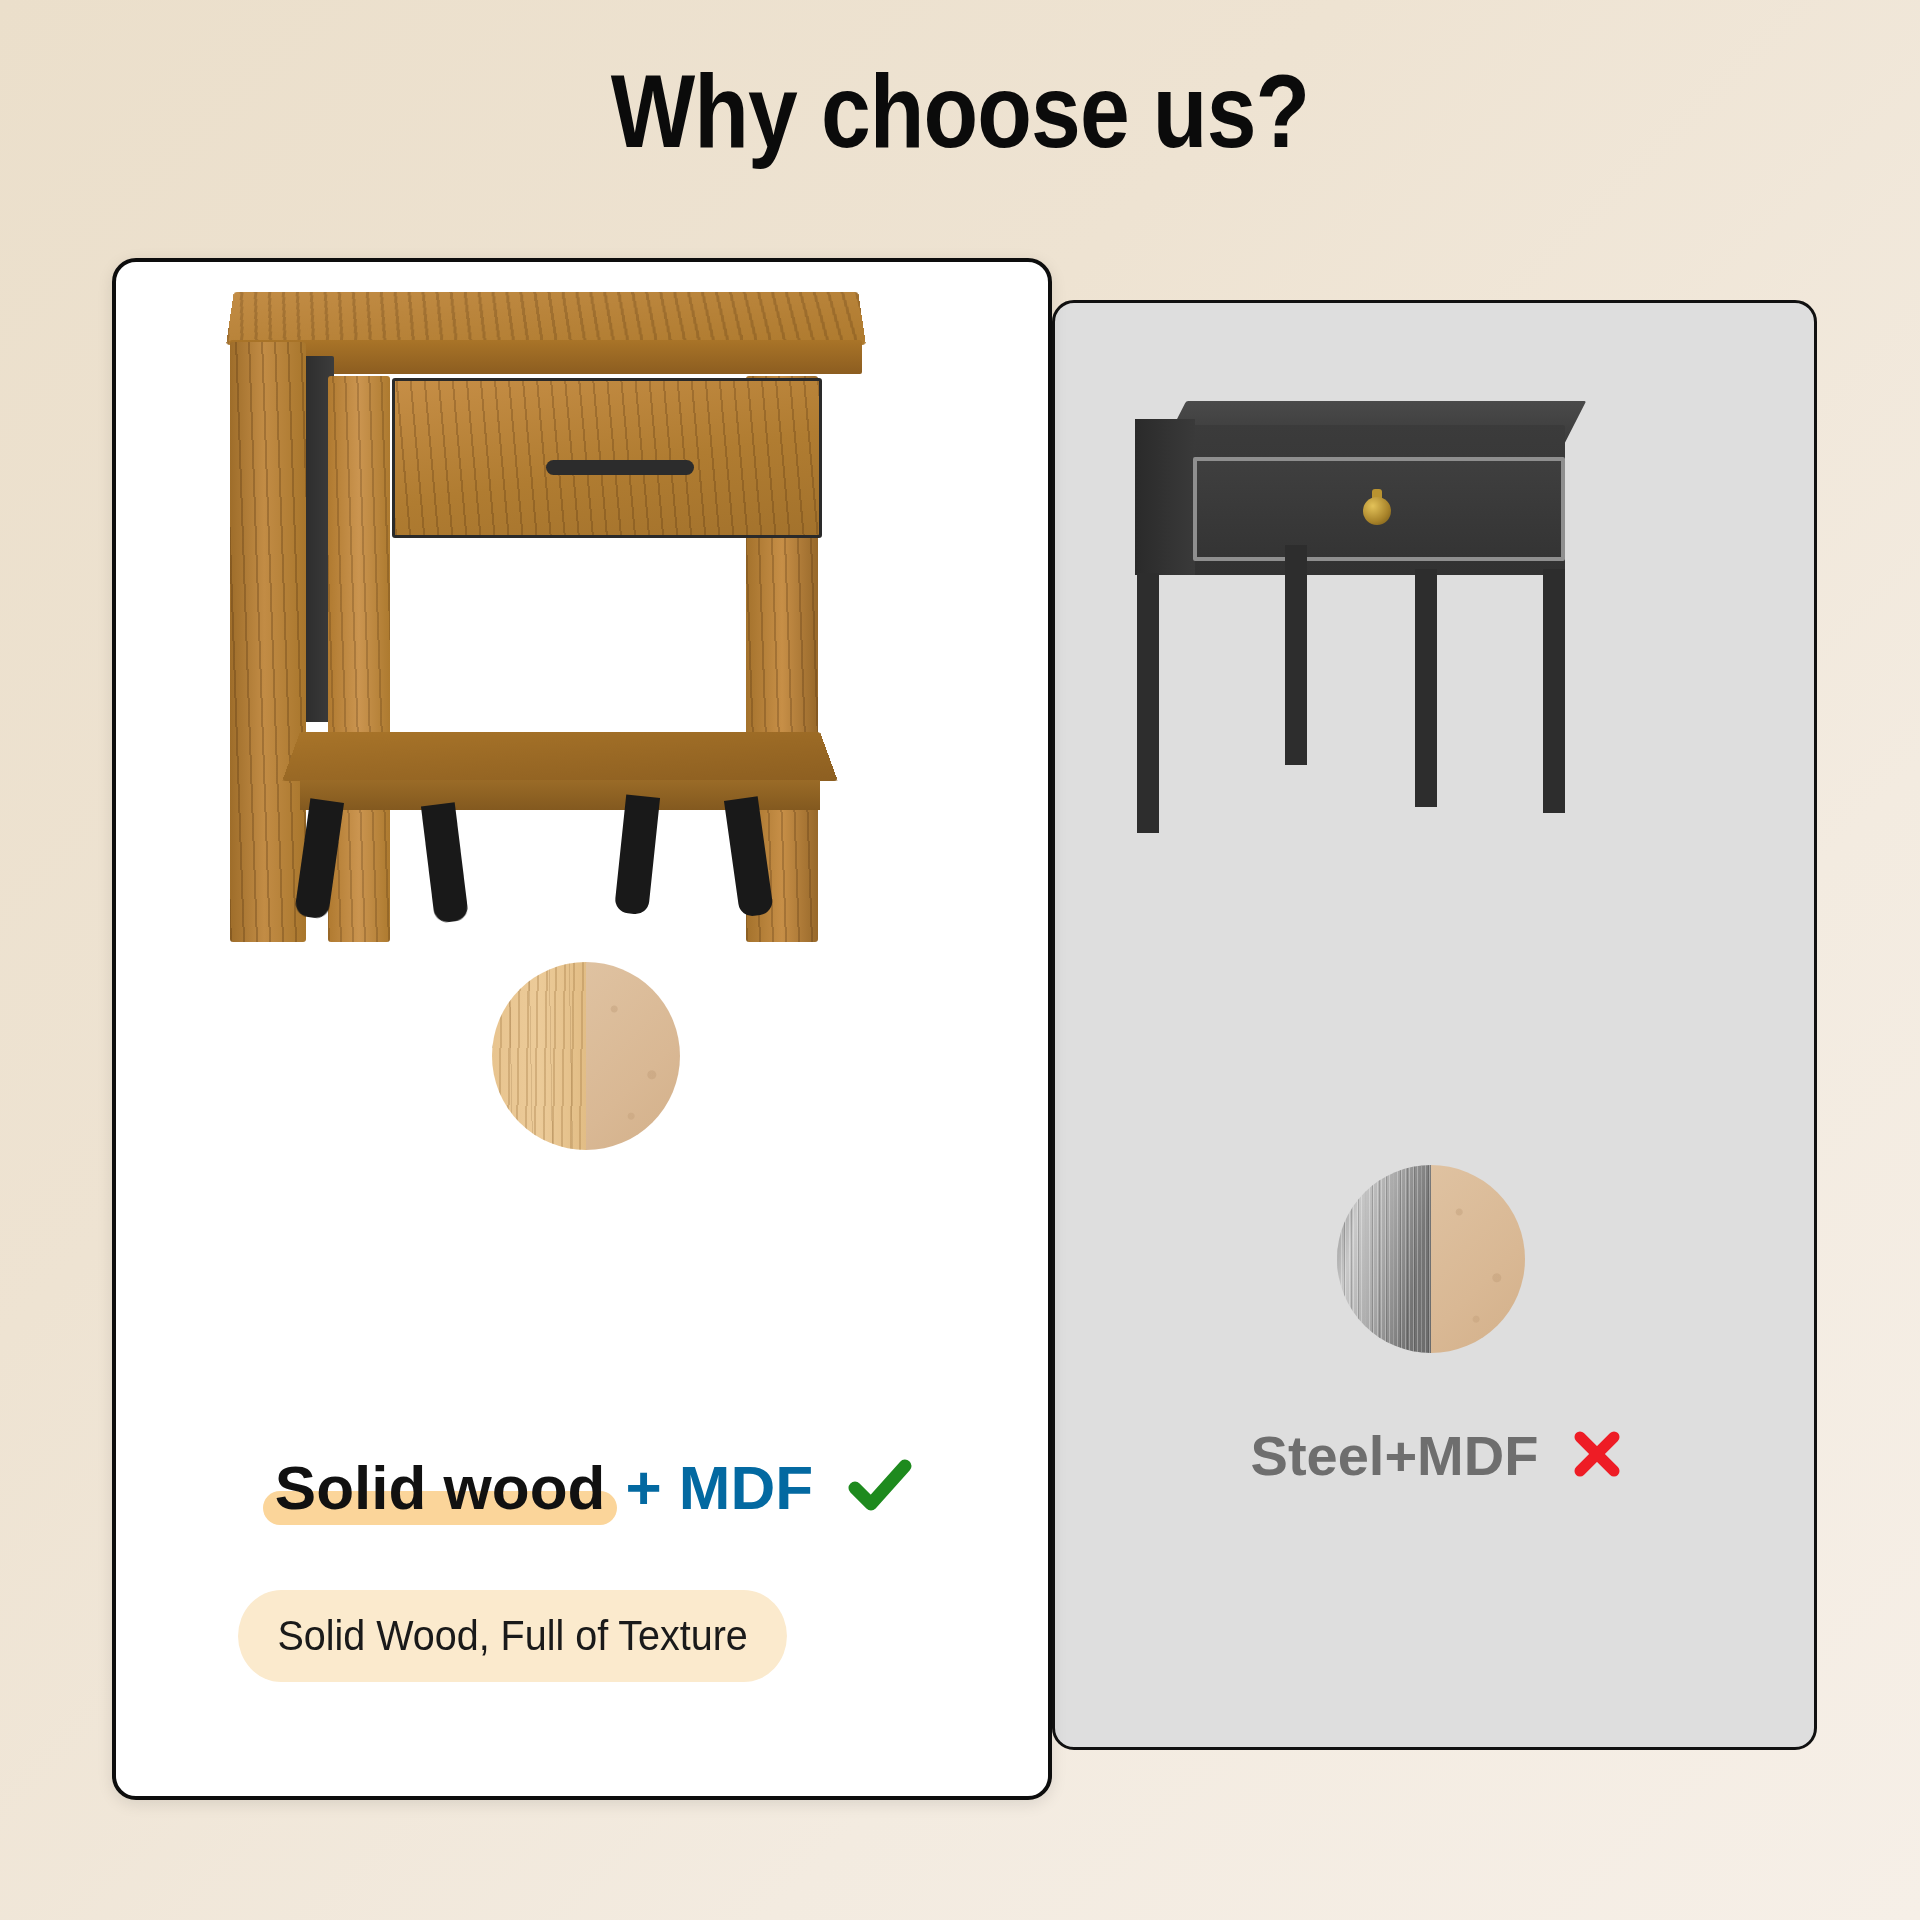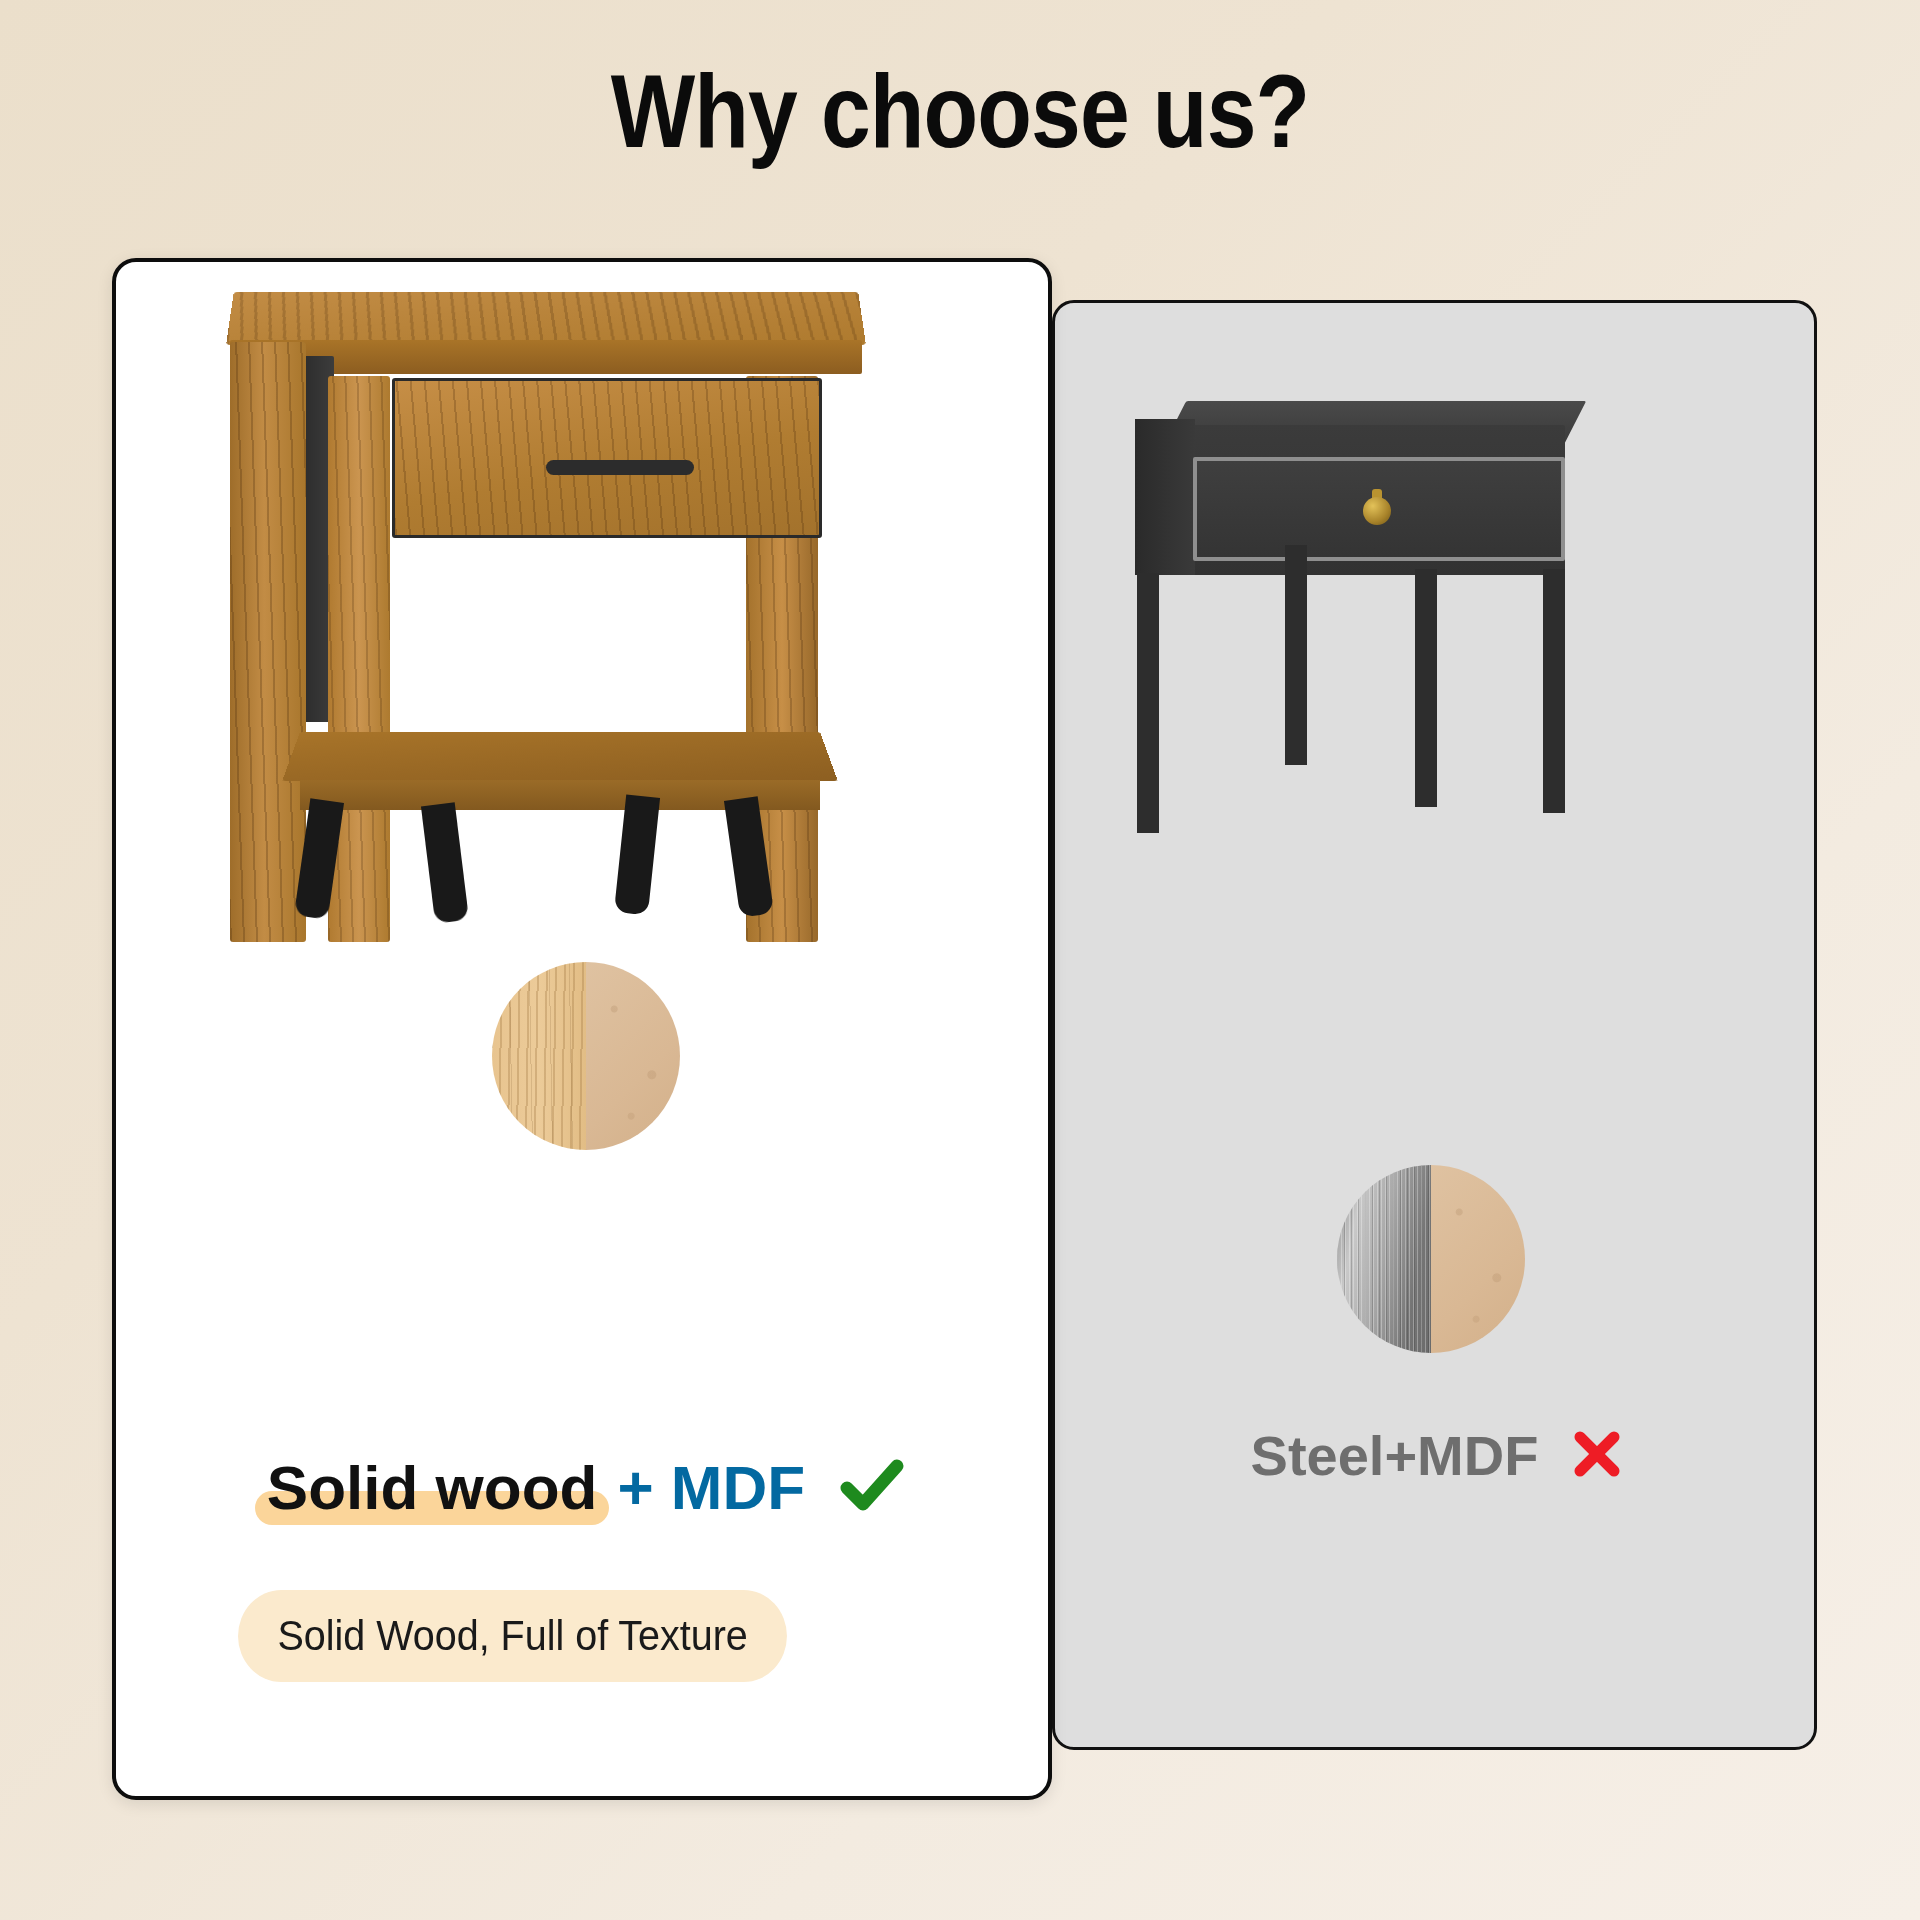--- a/index.html
+++ b/index.html
@@ -263,21 +263,21 @@
     <div class="w-foot f2"></div>
     <div class="w-foot f3"></div>
     <div class="w-foot f4"></div>
   </div>
 
   <div class="swatch" style="left:376px; top:700px;">
     <div class="half sw-wood"></div>
     <div class="half sw-mdf"></div>
   </div>
 
-  <div class="mat-line" style="left:0px; top:1190px; width:940px; justify-content:center;">
+  <div class="mat-line" style="left:8px; top:1190px; width:940px; justify-content:center;">
     <span class="hl-wrap">
       <span class="hl-bar"></span>
       <span class="hl-text">Solid wood</span>
     </span>
     <span class="plus-mdf">+ MDF</span>
     <span class="check">
       <svg width="66" height="60" viewBox="0 0 66 60" aria-hidden="true">
         <path d="M8 32 L24 48 L58 10" fill="none" stroke="#1e8a1e" stroke-width="13" stroke-linecap="round" stroke-linejoin="round"></path>
       </svg>
     </span>

